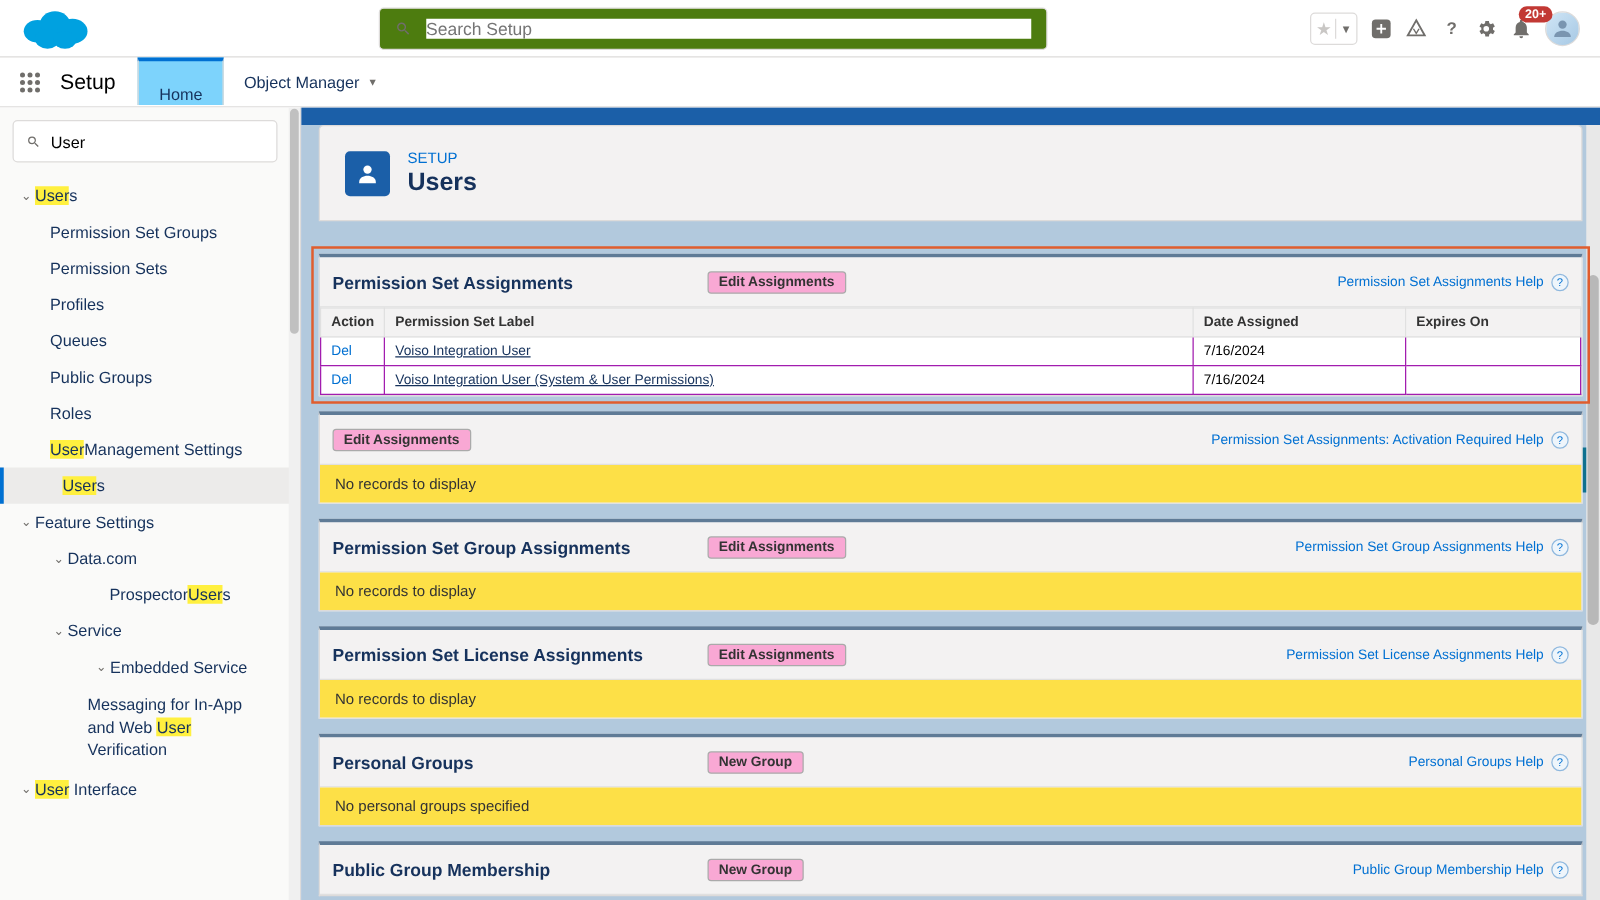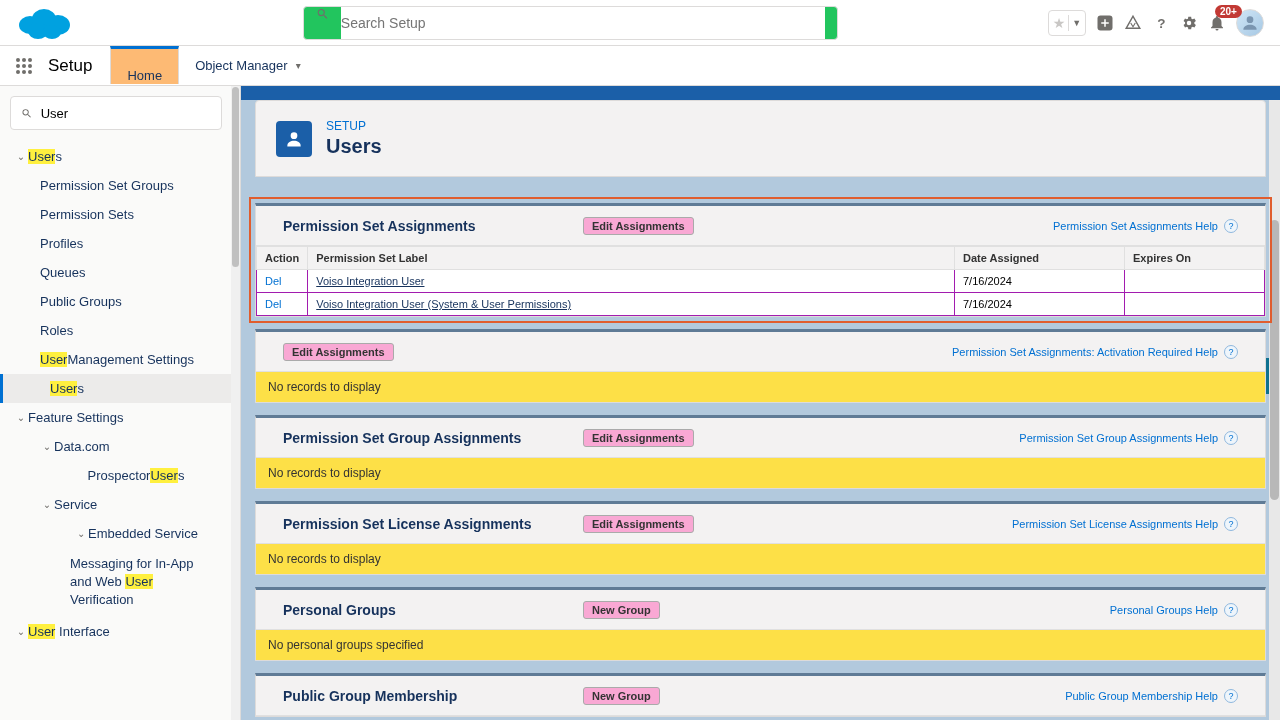--- a/index.html
+++ b/index.html
@@ -2,41 +2,41 @@
 <html><head>
 <meta charset="utf-8">
 <style>
 * { box-sizing: border-box; margin: 0; padding: 0; font-family: -apple-system, BlinkMacSystemFont, "Segoe UI", Arial, sans-serif; }
 body { width: 1280px; height: 720px; overflow: hidden; background: #fff; }
 
 
 .top-header { height: 46px; display: flex; align-items: center; padding: 0 16px; border-bottom: 1px solid #dddbda; }
 .logo { width: 56px; height: 36px; margin-right: 20px; }
 .search-wrap { flex: 1; display: flex; justify-content: center; }
-.search-box { width: 535px; height: 34px; border: 1px solid #dddbda; border-radius: 4px; display: flex; padding: 0 12px; background: #22c55e; }
+.search-box { width: 535px; height: 34px; border: 1px solid #dddbda; border-radius: 4px; display: flex; align-items: center; padding: 0 12px; background: #4d7c0f; }
 .search-box svg { width: 14px; height: 14px; fill: #706e6b; margin-right: 12px; }
 .search-box input { border: none; outline: none; font-size: 14px; color: #706e6b; width: 100%; }
 .header-icons { display: flex; align-items: center; gap: 10px; }
 .favorite-btn { width: 38px; height: 26px; border: 1px solid #dddbda; border-radius: 4px; display: flex; align-items: center; justify-content: center; }
 .favorite-btn .star { color: #c9c7c5; font-size: 14px; }
 .favorite-btn .sep { width: 1px; height: 16px; background: #dddbda; margin: 0 3px; }
 .favorite-btn .caret { font-size: 9px; color: #706e6b; }
 .hicon { width: 18px; height: 18px; fill: #706e6b; cursor: pointer; }
 .hicon-box { display:flex; align-items:center; justify-content:center; }
 .bell-wrap { position: relative; align-items: flex-end; }
 .bell-badge { position: absolute; top: -9px; left: 7px; background: #c23934; color: #fff; font-size: 10px; font-weight: bold; padding: 1px 5px; border-radius: 8px; }
 .avatar { width: 28px; height: 28px; border-radius: 50%; background: linear-gradient(135deg,#d0e6f6,#a6c8e4); border: 1px solid #dddbda; display:flex; align-items:center; justify-content:center; }
 
 
 .secondary-nav { height: 40px; display: flex; align-items: center; border-bottom: 1px solid #dddbda; }
 .app-launcher { width: 48px; display: flex; align-items: center; justify-content: center; cursor: pointer; }
 .app-launcher svg { width: 18px; height: 18px; }
 .setup-label { font-size: 17px; font-weight: 400; margin-right: 18px; }
 .nav-tab { height: 38px; padding: 0 16px; display: flex; align-items: center; font-size: 13px; color: #16325c; cursor: pointer; }
-.nav-tab.active { border-top: 3px solid #0070d2; background: #fdba74; padding-top: 17px; margin-top: -1px; border-left:1px solid #dddbda; border-right:1px solid #dddbda;}
+.nav-tab.active { border-top: 3px solid #0070d2; background: #7dd3fc; padding-top: 17px; margin-top: -1px; border-left:1px solid #dddbda; border-right:1px solid #dddbda;}
 .nav-tab .caret { margin-left: 8px; font-size: 10px; color: #706e6b; }
 
 
 .layout { display: flex; height: calc(720px - 86px); }
 
 
 .sidebar { width: 241px; background: #fafaf9; border-right: 1px solid #dddbda; overflow-y: auto; position: relative; }
 .sidebar-scrollbar { position: absolute; right: 0; top: 0; width: 9px; height: 100%; background: #f0f0f0; }
 .sidebar-thumb { width: 7px; margin: 1px; height: 180px; background: #c0c0c0; border-radius: 4px; }
 .sidebar-inner { padding: 10px; width: 232px; }
@@ -61,21 +61,21 @@
 
 .page-header { background: #f3f2f2; border: 1px solid #dddbda; border-radius: 4px 4px 0 0; padding: 18px 20px; display: flex; align-items: center; }
 .page-icon { width: 36px; height: 36px; background: #1b5fa8; border-radius: 4px; display: flex; align-items: center; justify-content: center; margin-right: 14px; }
 .page-icon svg { width: 20px; height: 20px; fill: #fff; }
 .page-titles .breadcrumb { font-size: 12px; color: #0070d2; font-weight: 500; }
 .page-titles h1 { font-size: 20px; font-weight: 700; color: #16325c; margin-top: 2px; }
 
 
 .section { background: #fff; border: 1px solid #dddbda; border-top: 3px solid #5f7b96; margin-top: 12px; }
 .section.highlighted { outline: 2px solid #e05d2e; outline-offset: 4px; }
-.section-head { display: flex; align-items: center; padding: 10px 27px; background: #f3f2f2; border-bottom: 1px solid #e0e0e0; }
+.section-head { display: flex; align-items: center; padding: 10px 10px; background: #f3f2f2; border-bottom: 1px solid #e0e0e0; }
 .section-title { font-size: 14px; font-weight: 700; color: #16325c; width: 300px; }
 .section-btn-col { flex: 0 0 auto; }
 .section-btn { font-size: 11px; font-weight: 700; background: #f9a8d4; border: 1px solid #aaa; border-radius: 3px; padding: 2px 8px; cursor: pointer; color: #333; }
 .section-help { margin-left: auto; display: flex; align-items: center; gap: 6px; }
 .section-help a { font-size: 11px; color: #0070d2; text-decoration: none; }
 .help-icon { width: 14px; height: 14px; border: 1px solid #8fb8de; border-radius: 50%; display: inline-flex; align-items: center; justify-content: center; font-size: 9px; color: #0070d2; background: #eef5fb; }
 
 .section-body { padding: 8px 12px; font-size: 12px; color: #333; }
 .section-body.empty { background: #fde047; }
 

